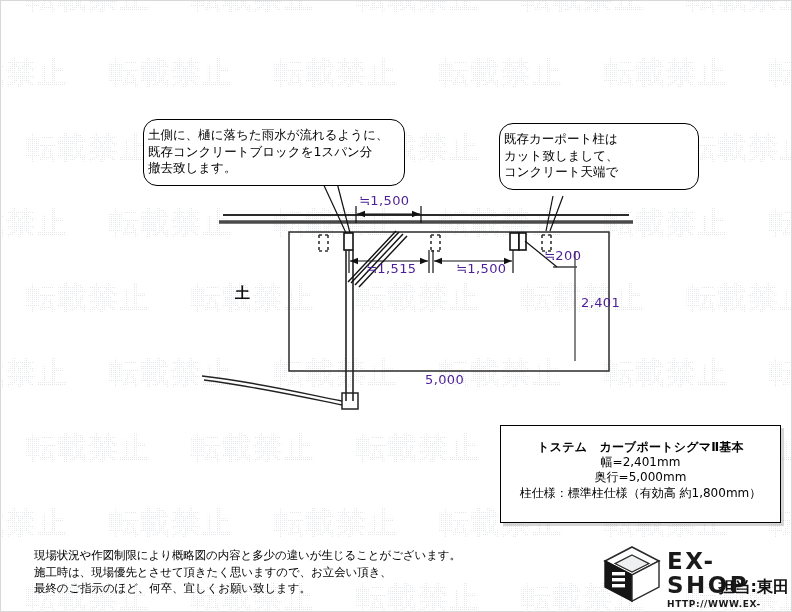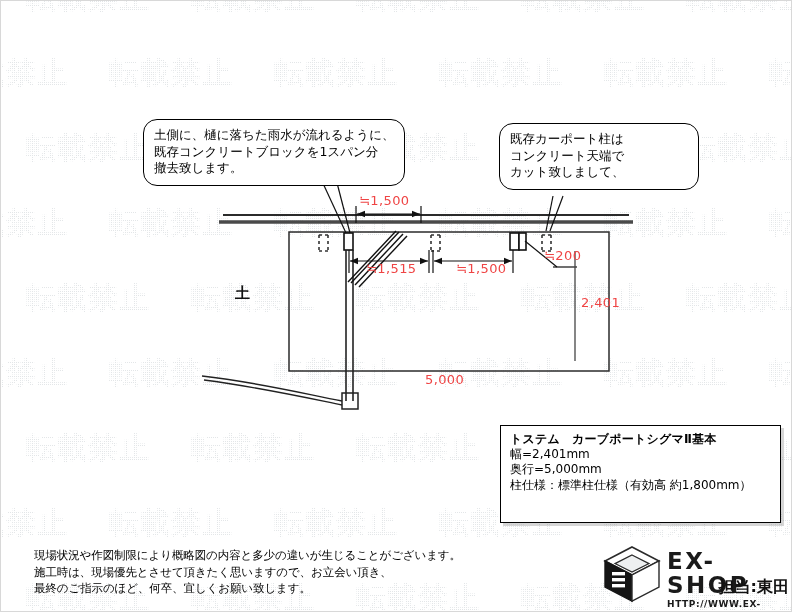--- a/index.html
+++ b/index.html
@@ -45,58 +45,59 @@
   
   #drawing{position:absolute;inset:0;z-index:2;}
 
   
   .callout{
     position:absolute;
     z-index:4;
     background:#ffffff;
     border:1.6px solid #000;
     border-radius:14px;
-    padding:7px 11px 8px 10px;
+    padding:7px 11px 8px 4px;
     box-sizing:border-box;
   }
   .callout .ln{
     font-size:12.5px;
     line-height:16.5px;
     color:#000;
     white-space:nowrap;
     font-family:"DejaVu Sans","Liberation Sans",sans-serif;
   }
   #callout-left{left:142px;top:118px;width:262px;}
   #callout-right{left:478px;top:122px;width:200px;margin-left:20px;}
 
   
   #spec-box{
     position:absolute;
     left:499px;top:424px;width:281px;height:98px;
     z-index:4;
     background:#ffffff;
     border:1.8px solid #000;
     box-sizing:border-box;
-    padding:6px 9px;
+    padding:14px 9px;
     box-shadow:3px 3px 0 rgba(0,0,0,.16);
+    text-align:center;
   }
   #spec-box .ln{
     font-size:12px;
     line-height:15.2px;
     color:#000;
     white-space:nowrap;
   }
   #spec-box .ln.title{font-weight:700;letter-spacing:.2px;}
 
   
   .dimtext{
     position:absolute;
     z-index:5;
     font-size:13px;
-    color:#ef4444;
+    color:#4c1d95;
     white-space:nowrap;
     letter-spacing:.4px;
     font-family:"DejaVu Sans","Liberation Sans",sans-serif;
   }
   .soil-label{
     position:absolute;z-index:5;
     font-size:15px;font-weight:700;color:#111;
   }
 
   
@@ -278,22 +279,22 @@
   <div class="soil-label" style="left:234px;top:283px;">土</div>
 
   <div class="callout" id="callout-left">
     <div class="ln">土側に、樋に落ちた雨水が流れるように、</div>
     <div class="ln">既存コンクリートブロックを1スパン分</div>
     <div class="ln">撤去致します。</div>
   </div>
 
   <div class="callout" id="callout-right">
     <div class="ln">既存カーポート柱は</div>
+    <div class="ln">カット致しまして、</div>
     <div class="ln">コンクリート天端で</div>
-    <div class="ln">カット致しまして、</div>
   </div>
 
   <div id="spec-box">
     <div class="ln title">トステム　カーブポートシグマⅡ基本</div>
     <div class="ln">幅=2,401mm</div>
     <div class="ln">奥行=5,000mm</div>
     <div class="ln">柱仕様：標準柱仕様（有効高 約1,800mm）</div>
   </div>
 
   <div id="footer">

